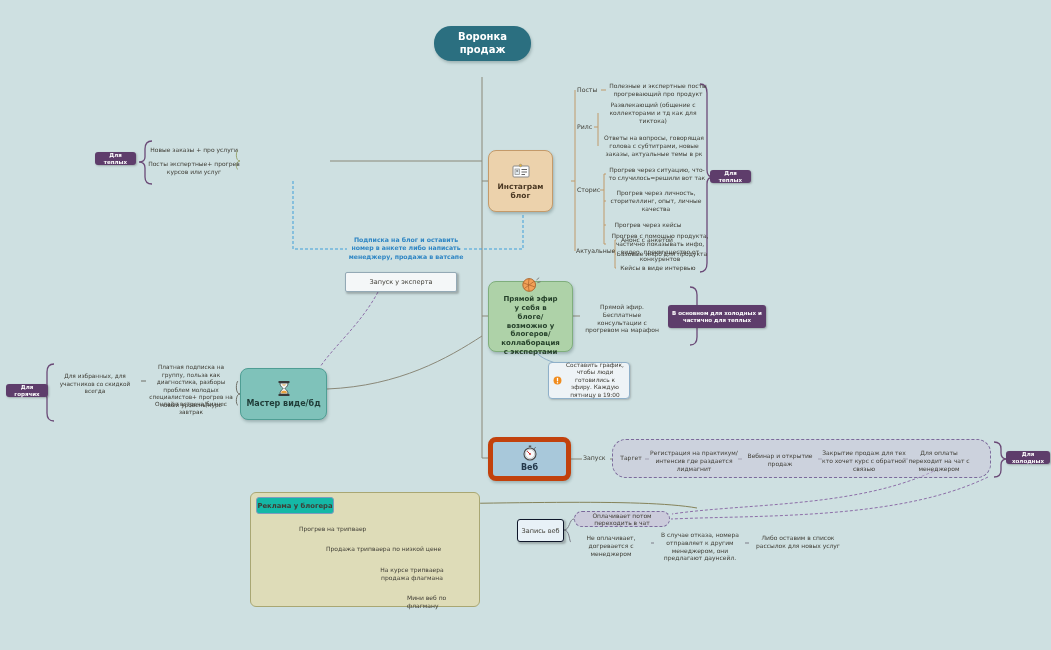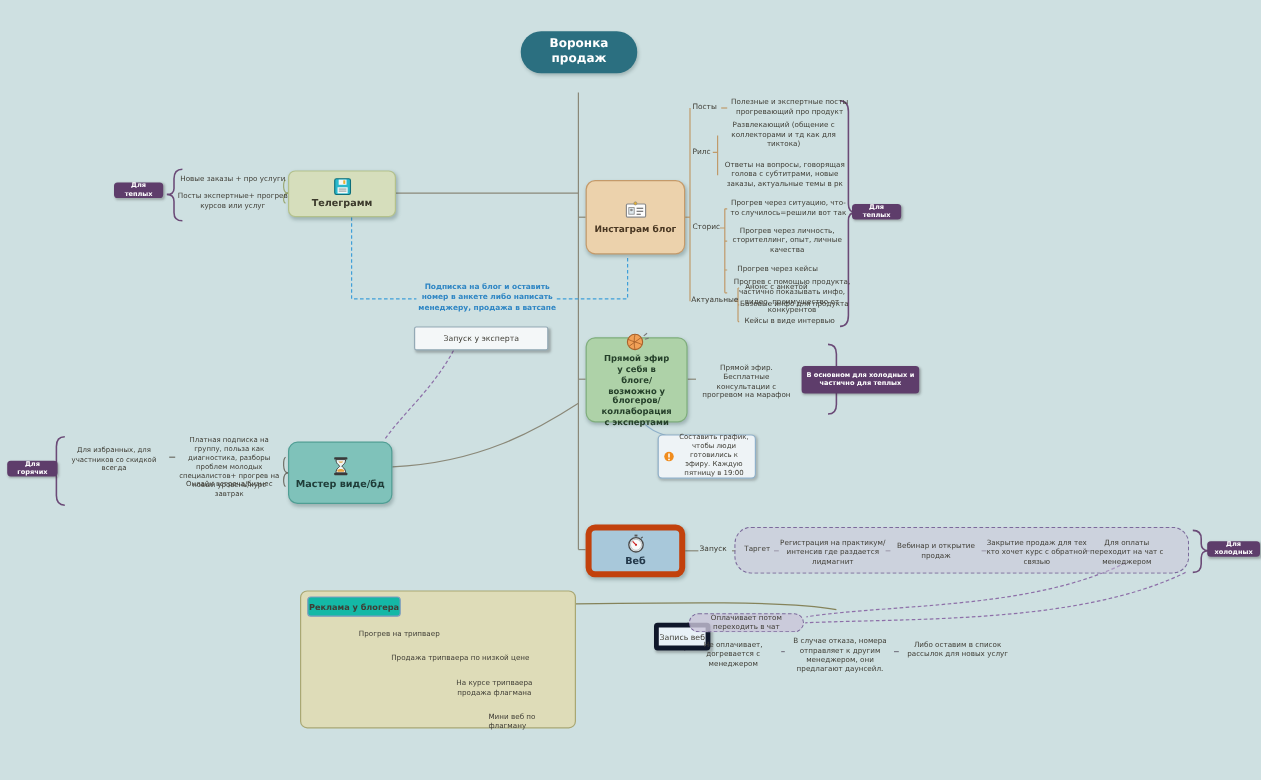--- a/index.html
+++ b/index.html
@@ -149,40 +149,27 @@
       <path d="M690,287 Q697,287 697,295 L697,310 Q697,316 703,316 Q697,316 697,322 L697,337 Q697,345 690,345"></path>
       <path d="M54,364 Q47,364 47,372 L47,386 Q47,392 41,392 Q47,392 47,398 L47,413 Q47,421 54,421"></path>
       <path d="M994,442 Q1001,442 1001,449 L1001,453 Q1001,459 1007,459 Q1001,459 1001,465 L1001,470 Q1001,477 994,477"></path>
     </g>
   </svg>
 
   <div class="node" style="left:434px;top:26px;width:97px;height:35px;background:#2b6f80;border-radius:17px;">
     <div class="title" style="font-size:10px;color:#fff;padding:0 10px;">Воронка продаж</div>
   </div>
 
-  <div class="node" style="left:240px;top:142px;width:90px;height:39px;background:#d6debc;border:1px solid #b3c18c;border-radius:6px;">
-    <span style="line-height:0;">
-      <svg width="15" height="15" viewBox="0 0 16 16">
-        <rect x="1" y="1" width="14" height="14" rx="1.5" fill="#29b8cc" stroke="#0d6e7a" stroke-width="1"></rect>
-        <rect x="4.5" y="1.8" width="7" height="4.6" fill="#f4f8f8"></rect>
-        <rect x="8.6" y="2.4" width="1.8" height="3.2" fill="#e8b12e"></rect>
-        <rect x="3.5" y="8.6" width="9" height="5.4" fill="#f4f8f8"></rect>
-        <line x1="4.6" y1="10.2" x2="11.4" y2="10.2" stroke="#7a8a8a" stroke-width=".8"></line>
-        <line x1="4.6" y1="12" x2="11.4" y2="12" stroke="#7a8a8a" stroke-width=".8"></line>
-      </svg>
-    </span>
-    <div class="title" style="font-size:8px;color:#3c3a2c;">Телеграмм</div>
-  </div>
   <div class="leaf" style="left:150px;top:146px;width:88px;">Новые заказы + про услуги</div>
   <div class="leaf" style="left:148px;top:160px;width:92px;">Посты экспертные+ прогрев курсов или услуг</div>
   <div class="badge" style="left:95px;top:152px;width:41px;height:13px;">Для теплых</div>
 
   <div class="note-blue" style="left:348px;top:236px;width:116px;">Подписка на блог и оставить номер в анкете либо написать менеджеру, продажа в ватсапе</div>
 
-  <div class="node" style="left:488px;top:150px;width:83px;height:62px;background:#ecd2ac;border:1px solid #c49a6a;">
+  <div class="node" style="left:488px;top:150px;width:65px;height:62px;background:#ecd2ac;border:1px solid #c49a6a;">
     <span style="line-height:0;">
       <svg width="20" height="18" viewBox="0 0 20 18">
         <rect x="2" y="4" width="16" height="11" rx="1" fill="#fdfdfd" stroke="#8a8a8a" stroke-width="1"></rect>
         <circle cx="9.5" cy="3.5" r="1.3" fill="#e8b12e" stroke="#8a8a8a" stroke-width=".6"></circle>
         <rect x="4" y="7" width="4.5" height="5.5" fill="#dfe9ee" stroke="#8a8a8a" stroke-width=".7"></rect>
         <circle cx="6.2" cy="9" r="1.1" fill="#8a8a8a"></circle>
         <line x1="10.5" y1="7.5" x2="16" y2="7.5" stroke="#555" stroke-width=".9"></line>
         <line x1="10.5" y1="10" x2="16" y2="10" stroke="#555" stroke-width=".9"></line>
         <line x1="10.5" y1="12.5" x2="14" y2="12.5" stroke="#555" stroke-width=".9"></line>
       </svg>
@@ -269,21 +256,21 @@
   <div class="blabel" style="left:583px;top:454px;width:28px;">Запуск</div>
 
   <div class="boundary" style="left:612px;top:439px;width:379px;height:39px;"></div>
   <div class="leaf" style="left:617px;top:454px;width:28px;">Таргет</div>
   <div class="leaf" style="left:649px;top:449px;width:90px;">Регистрация на практикум/интенсив где раздается лидмагнит</div>
   <div class="leaf" style="left:742px;top:452px;width:76px;">Вебинар и открытие продаж</div>
   <div class="leaf" style="left:822px;top:449px;width:84px;">Закрытие продаж для тех кто хочет курс с обратной связью</div>
   <div class="leaf" style="left:908px;top:449px;width:62px;">Для оплаты переходит на чат с менеджером</div>
   <div class="badge" style="left:1006px;top:451px;width:44px;height:13px;">Для холодных</div>
 
-  <div class="float-topic" style="left:517px;top:519px;width:47px;height:23px;border-radius:3px;background:#e8f1f7;border:4px solid #0f172a;margin-left:28px;">
+  <div class="float-topic" style="left:517px;top:519px;width:47px;height:23px;border-radius:3px;background:#e8f1f7;border:1px solid #0f172a;">
     <span>Запись веб</span>
   </div>
   <div class="chip-dashed" style="left:574px;top:511px;width:96px;height:16px;">
     <span>Оплачивает потом переходить в чат</span>
   </div>
   <div class="leaf" style="left:571px;top:534px;width:80px;">Не оплачивает, догревается с менеджером</div>
   <div class="leaf" style="left:654px;top:531px;width:92px;">В случае отказа, номера отправляет к другим менеджером, они предлагают даунсейл.</div>
   <div class="leaf" style="left:750px;top:534px;width:96px;">Либо оставим в список рассылок для новых услуг</div>
 
   <div class="bloggerbox" style="left:250px;top:492px;width:230px;height:115px;"></div>

